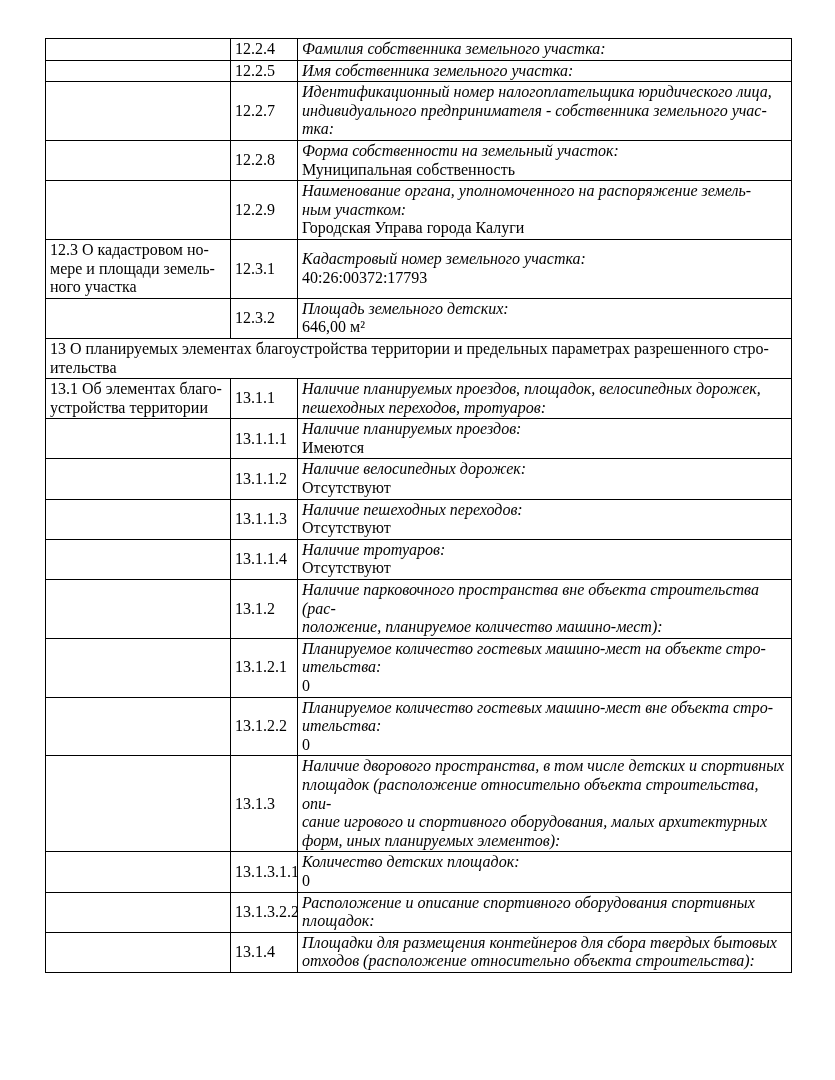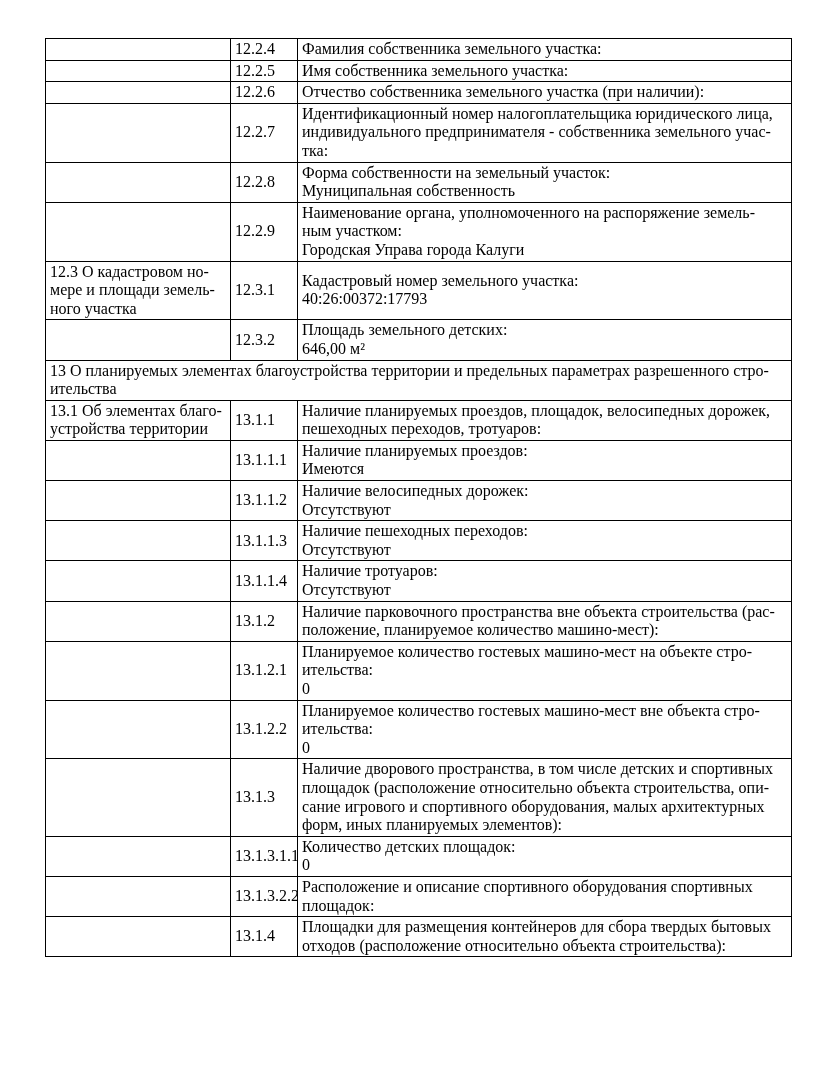--- a/index.html
+++ b/index.html
@@ -44,20 +44,21 @@
   }
   td.content-cell {
     vertical-align: middle;
   }
   td.section-cell {
     white-space: pre-line;
     padding-left: 4px;
   }
   .label {
     white-space: pre-line;
+    font-style: italic;
   }
   .value {
     white-space: pre-line;
     font-weight: normal;
   }
 </style>
 </head>
 <body>
 
 <div class="page">
@@ -77,27 +78,20 @@
         </tr>
         <tr>
           <td class="cat-cell"></td>
           <td class="num-cell">12.2.5</td>
           <td class="content-cell">
             <div class="label">Имя собственника земельного участка:</div>
           </td>
         </tr>
         <tr>
           <td class="cat-cell"></td>
-          <td class="num-cell">12.2.6</td>
-          <td class="content-cell">
-            <div class="label">Отчество собственника земельного участка (при наличии):</div>
-          </td>
-        </tr>
-        <tr>
-          <td class="cat-cell"></td>
           <td class="num-cell">12.2.7</td>
           <td class="content-cell">
             <div class="label">Идентификационный номер налогоплательщика юридического лица,
 индивидуального предпринимателя - собственника земельного учас-
 тка:</div>
           </td>
         </tr>
         <tr>
           <td class="cat-cell"></td>
           <td class="num-cell">12.2.8</td>

